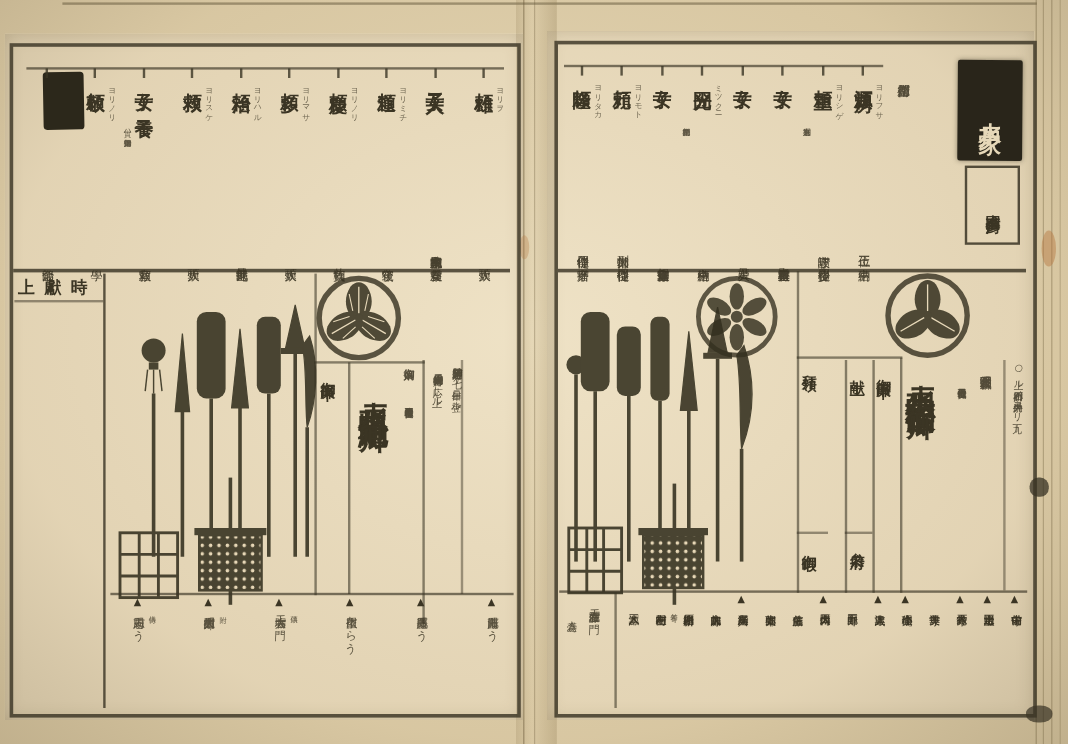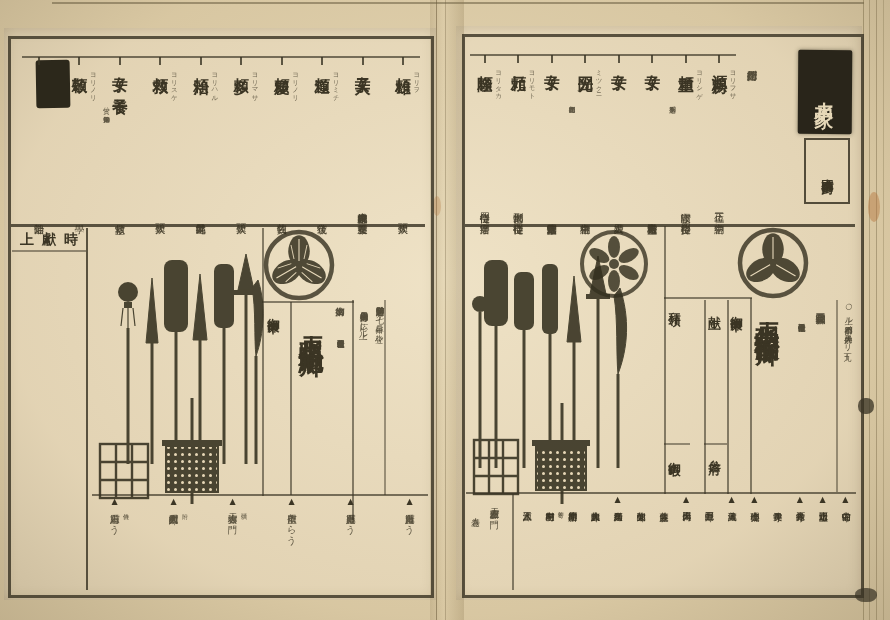--- a/index.html
+++ b/index.html
@@ -142,21 +142,21 @@
     <div class="gcol">
     <span class="gtick"></span>
     <span class="gname v"></span>
     <span class="gkana v"></span>
     <span class="gnote v"></span>
     <span class="gtitle v">金治郎</span>
   </div>
   </div>
 
 <div class="rule" style="left:86px;top:228px;width:2px;height:362px;"></div>
-<div class="offer-header" style="left:10px;top:231px;width:76px;text-align:right;">上獻時</div>
+<div class="offer-header" style="left:10px;top:231px;width:76px;">上獻時</div>
 <div class="rule" style="left:12px;top:250px;width:74px;height:1.5px;opacity:.6;"></div>
 <div class="offerrow" style="left:13px;top:256px;width:71px;height:328px;">
 
 <div class="ocol v cursive"></div>
     <div class="ocol v cursive"></div>
     <div class="ocol v cursive"></div>
     <div class="ocol v cursive"></div>
     <div class="ocol v cursive"></div>
     <div class="ocol v cursive"></div>
     <div class="ocol v cursive"></div>

